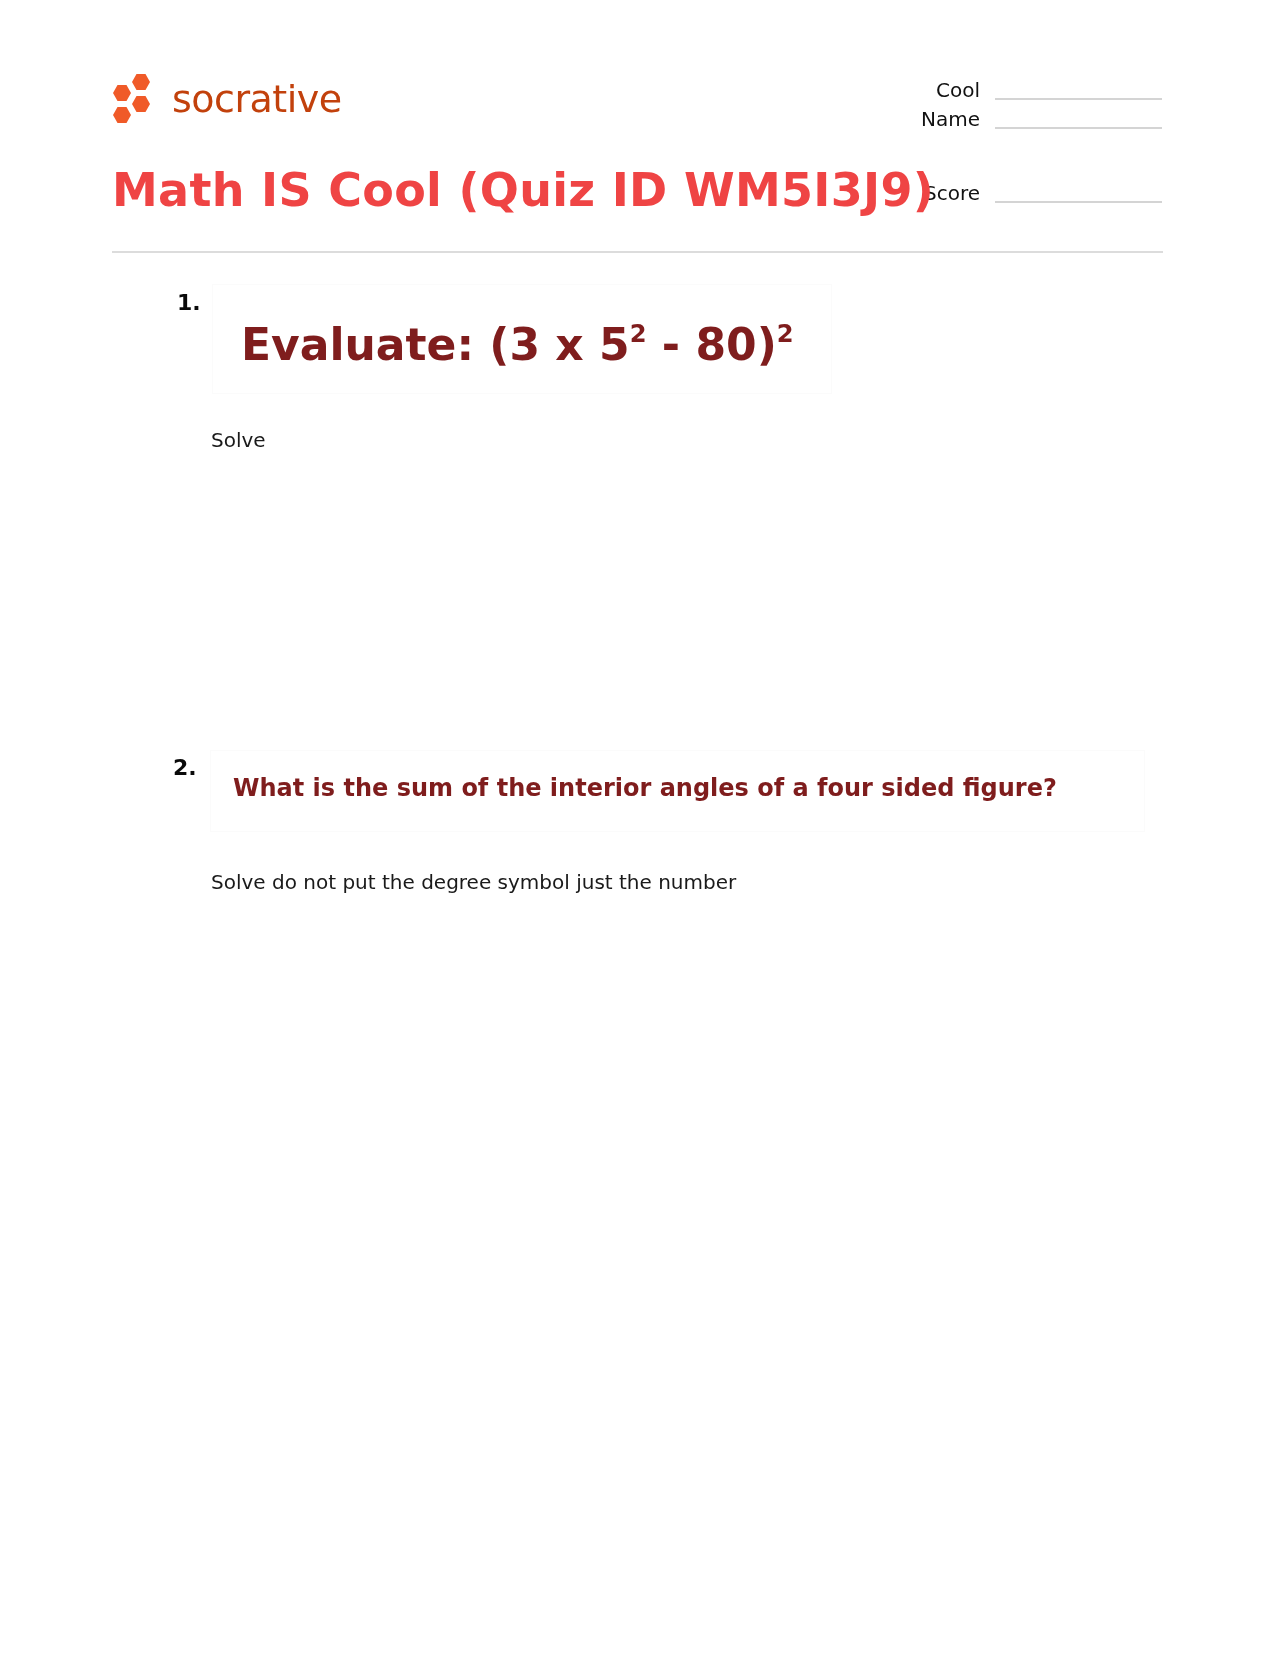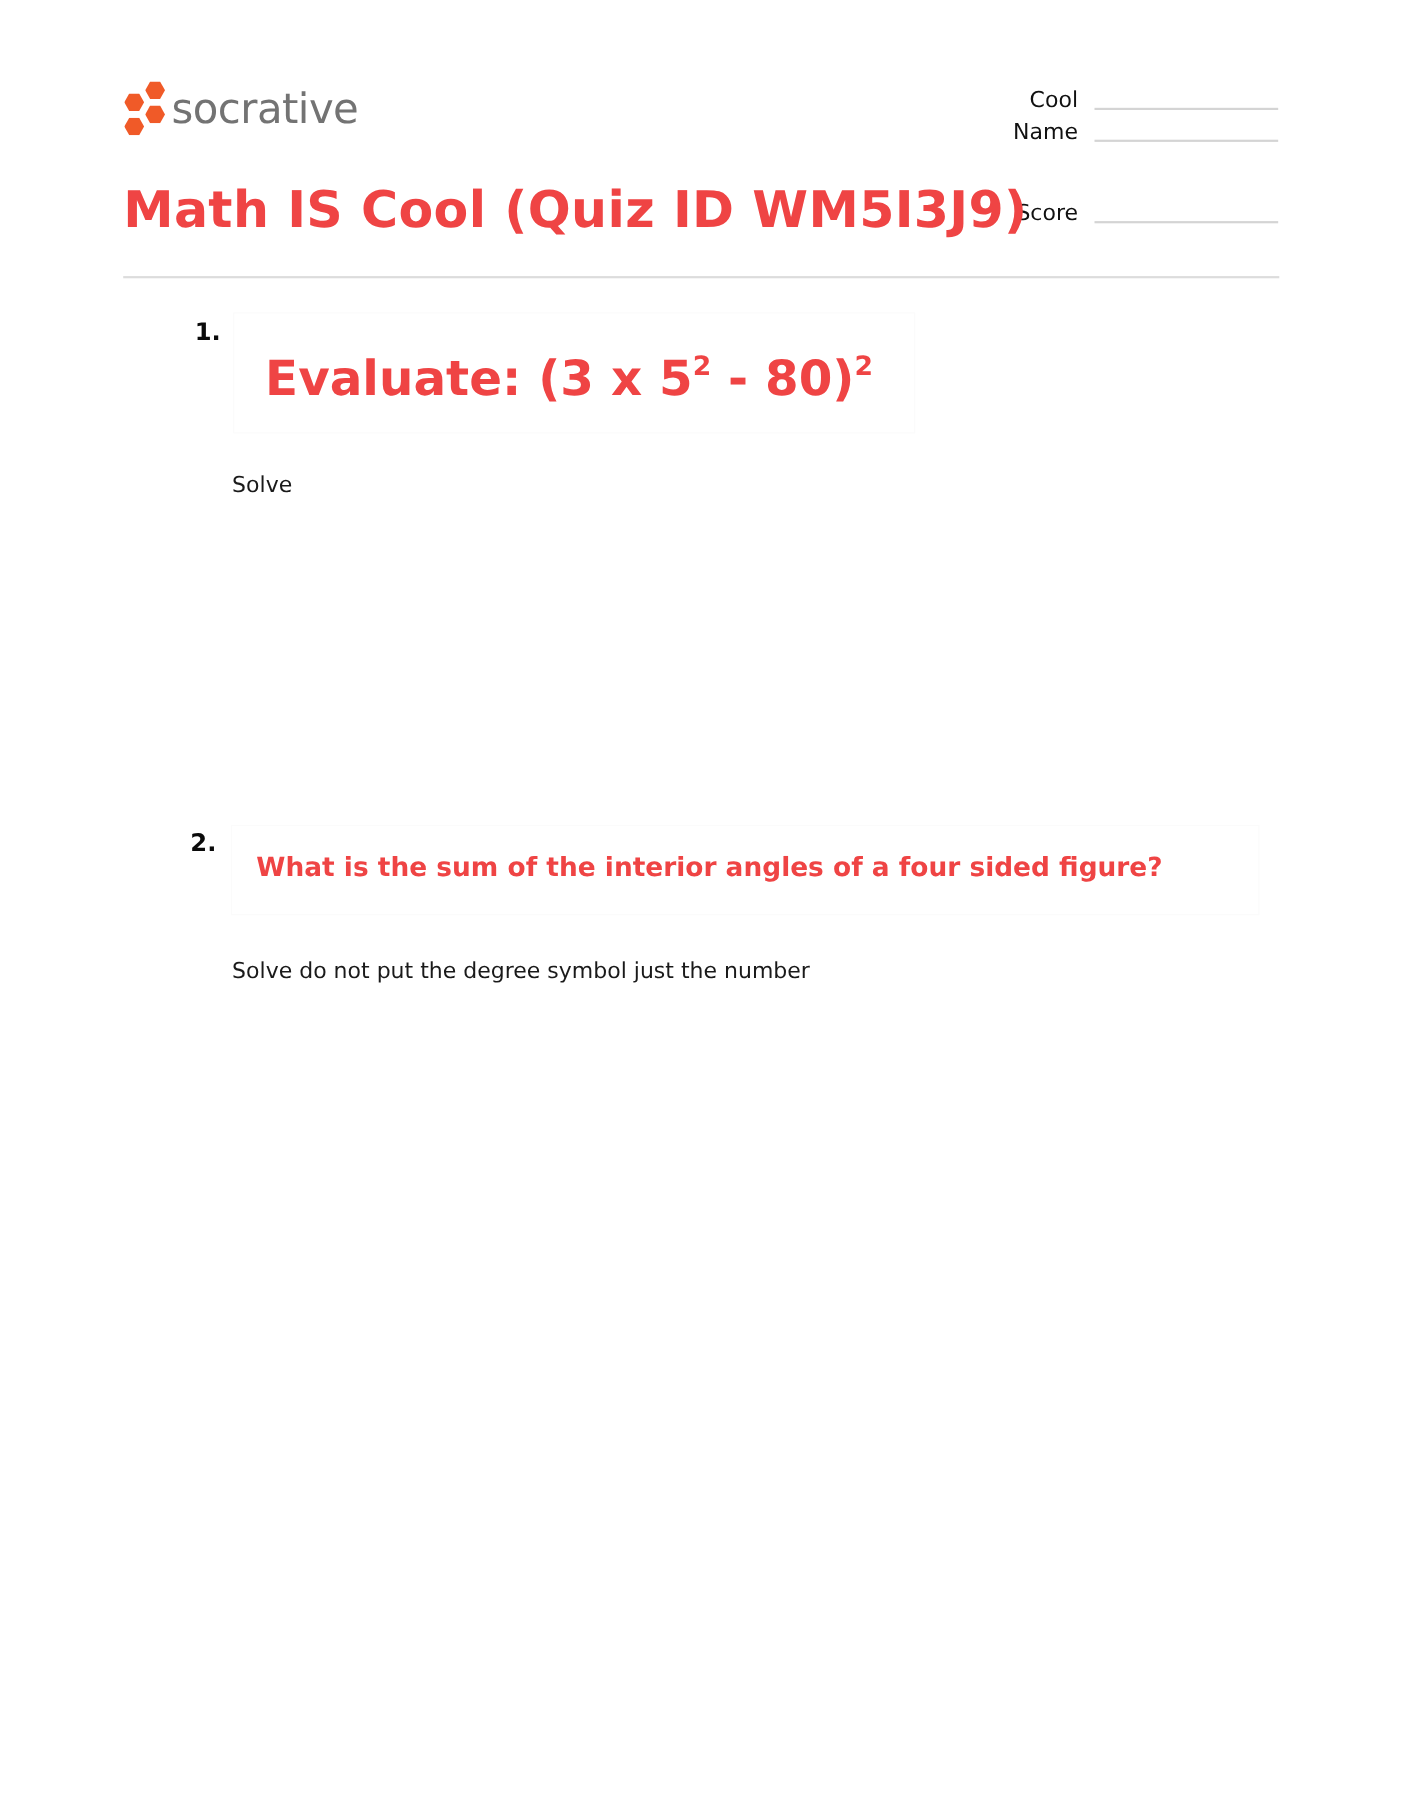--- a/index.html
+++ b/index.html
@@ -30,26 +30,26 @@
       height: 52px;
       position: relative;
     }
     .hex {
       position: absolute;
       width: 18px;
       height: 16px;
     }
     .hex svg { display: block; }
     .logo-word {
-      margin-left: 4px;
+      margin-left: 20px;
       font-family: "DejaVu Sans", sans-serif;
       font-size: 38px;
       font-weight: 500;
       letter-spacing: -0.5px;
-      color: #737373;
+      color: #c2410c;
       line-height: 1;
       position: relative;
       top: 1px;
     }
 
     
     .field-label {
       width: 120px;
       text-align: right;
       font-family: "DejaVu Sans", sans-serif;
@@ -96,21 +96,21 @@
     .q-image {
       background: #ffffff;
       box-sizing: border-box;
       border: 1px solid #fbfbfb;
       display: flex;
       align-items: center;
     }
     .q-handwritten {
       font-family: "DejaVu Sans", sans-serif;
       font-weight: 700;
-      color: #ef4444;
+      color: #7f1d1d;
       white-space: nowrap;
       line-height: 1;
     }
     .q-handwritten sup {
       font-size: 55%;
       position: relative;
       top: -2px;
       vertical-align: super;
       line-height: 0;
     }

